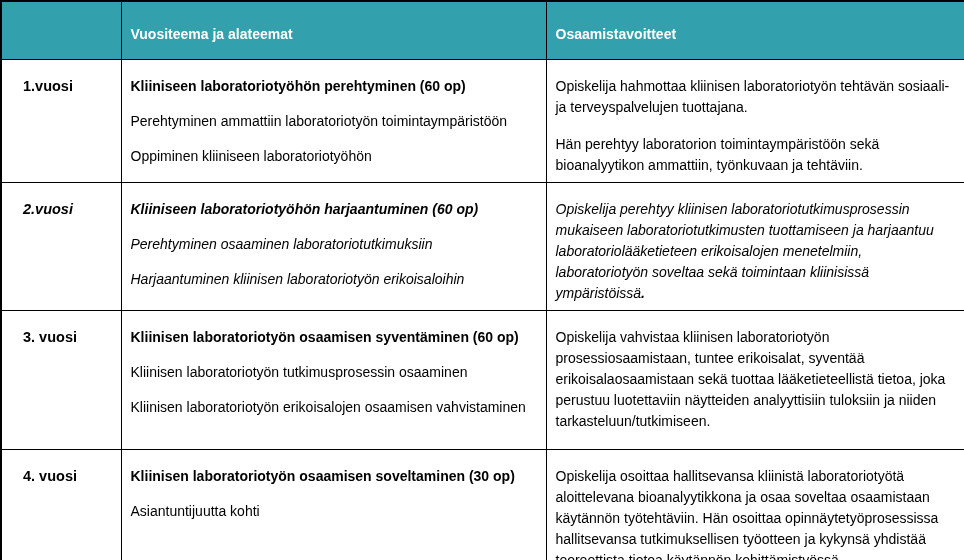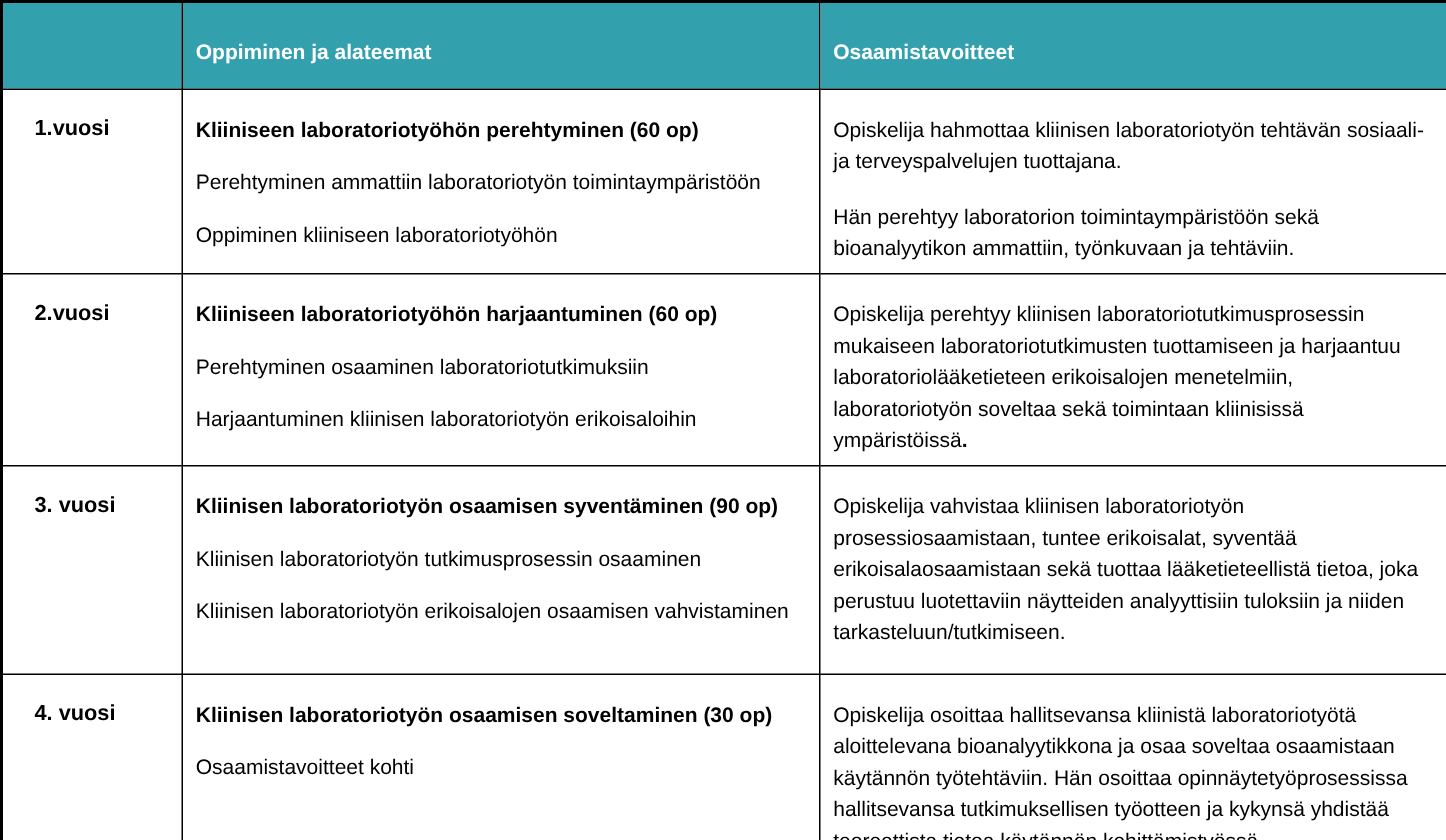--- a/index.html
+++ b/index.html
@@ -34,21 +34,21 @@
     background: #33A0AE;
     color: #ffffff;
     font-size: 14px;
     font-weight: bold;
     text-align: left;
     vertical-align: middle;
     padding: 14px 8px 6px 9px;
   }
   tr.header-row { height: 58px; }
   tr.row-1 { height: 118px; margin-left: 20px; }
-  tr.row-2 { height: 117px; }
+  tr.row-2 { height: 117px; font-style: italic; }
   tr.row-3 { height: 139px; }
   tr.row-4 { height: 126px; }
   td {
     vertical-align: top;
     padding: 16px 8px 6px 9px;
     font-size: 14px;
     line-height: 20px;
   }
   td.year-cell {
     font-weight: bold;
@@ -69,21 +69,21 @@
 <div class="page">
   <table class="curriculum">
     <colgroup>
       <col class="c-year">
       <col class="c-theme">
       <col class="c-goals">
     </colgroup>
     <tbody>
         <tr class="header-row">
       <th class="hdr"></th>
-      <th class="hdr">Oppiminen ja alateemat</th>
+      <th class="hdr">Vuositeema ja alateemat</th>
       <th class="hdr">Osaamistavoitteet</th>
     </tr>
 
     <tr class="row-1">
       <td class="year-cell">1.vuosi</td>
       <td class="theme-cell">
         <p class="theme-title">Kliiniseen laboratoriotyöhön perehtyminen (60 op)</p>
         <p>Perehtyminen ammattiin laboratoriotyön toimintaympäristöön</p>
         <p>Oppiminen kliiniseen laboratoriotyöhön</p>
       </td>
@@ -101,34 +101,34 @@
         <p>Harjaantuminen kliinisen laboratoriotyön erikoisaloihin</p>
       </td>
       <td class="goals-cell">
         <p><span>Opiskelija perehtyy kliinisen laboratoriotutkimusprosessin mukaiseen laboratoriotutkimusten tuottamiseen ja harjaantuu laboratoriolääketieteen erikoisalojen menetelmiin, laboratoriotyön soveltaa sekä toimintaan kliinisissä ympäristöissä</span><span class="b">.</span></p>
       </td>
     </tr>
 
     <tr class="row-3">
       <td class="year-cell">3. vuosi</td>
       <td class="theme-cell">
-        <p class="theme-title">Kliinisen laboratoriotyön osaamisen syventäminen (90 op)</p>
+        <p class="theme-title">Kliinisen laboratoriotyön osaamisen syventäminen (60 op)</p>
         <p>Kliinisen laboratoriotyön tutkimusprosessin osaaminen</p>
         <p>Kliinisen laboratoriotyön erikoisalojen osaamisen vahvistaminen</p>
       </td>
       <td class="goals-cell">
         <p>Opiskelija vahvistaa kliinisen laboratoriotyön prosessiosaamistaan, tuntee erikoisalat, syventää erikoisalaosaamistaan sekä tuottaa lääketieteellistä tietoa, joka perustuu luotettaviin näytteiden analyyttisiin tuloksiin ja niiden tarkasteluun/tutkimiseen.</p>
       </td>
     </tr>
 
     <tr class="row-4">
       <td class="year-cell">4. vuosi</td>
       <td class="theme-cell">
         <p class="theme-title">Kliinisen laboratoriotyön osaamisen soveltaminen (30 op)</p>
-        <p>Osaamistavoitteet kohti</p>
+        <p>Asiantuntijuutta kohti</p>
       </td>
       <td class="goals-cell">
         <p>Opiskelija osoittaa hallitsevansa kliinistä laboratoriotyötä aloittelevana bioanalyytikkona ja osaa soveltaa osaamistaan käytännön työtehtäviin. Hän osoittaa opinnäytetyöprosessissa hallitsevansa tutkimuksellisen työotteen ja kykynsä yhdistää teoreettista tietoa käytännön kehittämistyössä.</p>
       </td>
     </tr>
   </tbody>
     </table>
 </div>
 
 </body></html>

